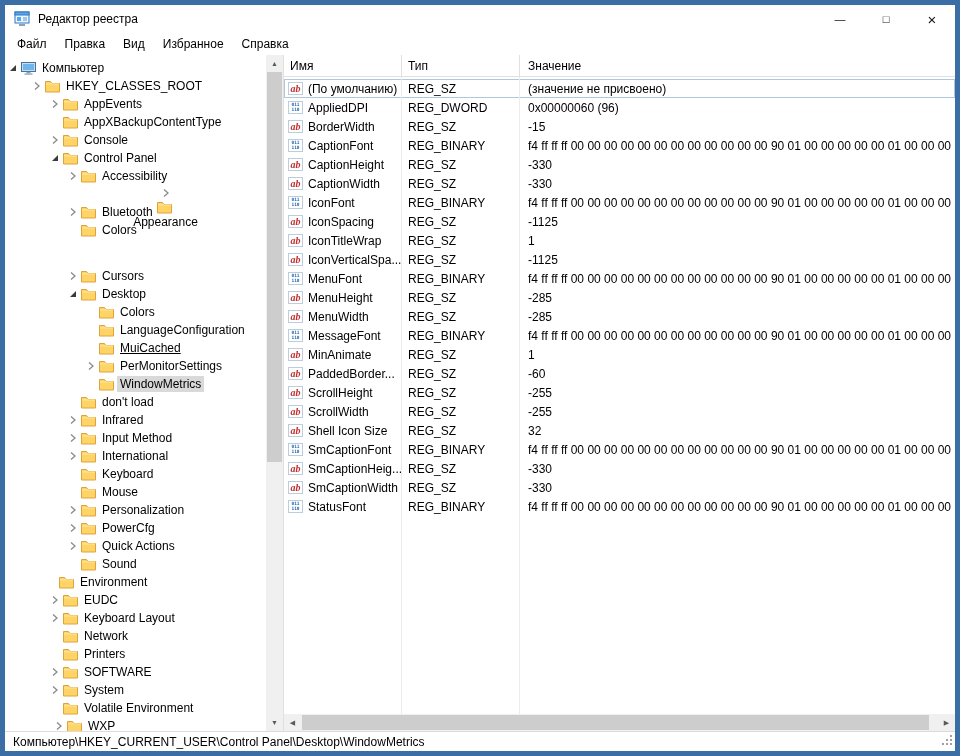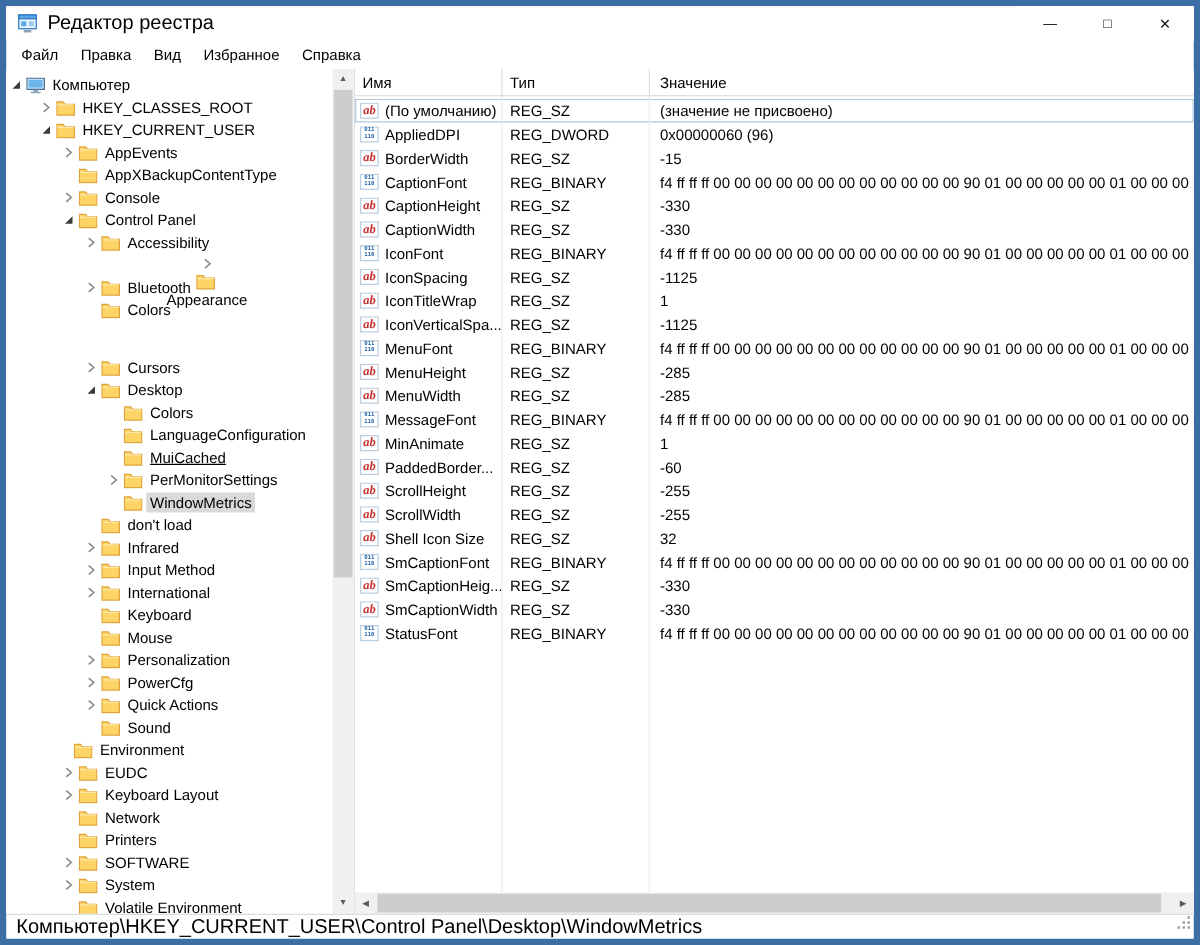--- a/index.html
+++ b/index.html
@@ -4,21 +4,21 @@
 <style>
   *{box-sizing:border-box;margin:0;padding:0}
   html,body{width:960px;height:756px;overflow:hidden}
   body{font-family:"Liberation Sans",sans-serif;background:#fff}
   .frame{position:relative;width:960px;height:756px;background:var(--frame,#3a6ea5);padding:5px}
   .window{width:950px;height:746px;background:#fff;display:flex;flex-direction:column;font-size:12px;color:#000}
 
   
   .titlebar{height:28px;display:flex;align-items:center;flex:0 0 auto;background:#fff}
   .appicon{margin-left:9px;width:16px;height:16px;display:flex;flex:0 0 auto}
-  .title{margin-left:8px;font-size:16px;white-space:nowrap}
+  .title{margin-left:8px;font-size:12px;white-space:nowrap}
   .winbtns{margin-left:auto;display:flex;height:100%}
   .wbtn{width:46px;height:100%;display:flex;align-items:center;justify-content:center;background:#fff;border:0;font-family:inherit;color:#111;padding:0}
   .wbtn.min{font-size:11px}
   .wbtn.max{font-size:11px}
   .wbtn.close{font-size:15px}
 
   
   .menubar{height:22px;display:flex;align-items:center;padding-left:3px;flex:0 0 auto}
   .mitem{padding:3px 9px;font-size:12px;white-space:nowrap}
 
@@ -55,21 +55,21 @@
   .lrow.focused{box-shadow:inset 0 0 0 1px #b0c8dd}
   .cell{overflow:hidden;white-space:nowrap;font-size:12px}
   .cell.name{display:flex;align-items:center;gap:5px;padding-left:4px}
   .cell.type{padding-left:6px}
   .cell.val{padding-left:8px}
   .vicon{width:15px;height:13px;border:1px solid #bccede;background:#fff;display:inline-flex;align-items:center;justify-content:center;flex:0 0 auto}
   .vicon i{font-style:italic;font-family:"Liberation Serif",serif;font-size:10px;line-height:1;color:var(--string_icon_red,#c22f2f);font-weight:bold}
   .vicon.binary i{font-style:normal;font-family:"DejaVu Sans Mono",monospace;font-size:4.5px;line-height:4.5px;color:var(--binary_icon_blue,#2566ac);font-weight:bold;text-align:center}
 
   
-  .statusbar{height:20px;border-top:1px solid #dcdcdc;display:flex;align-items:center;padding-left:8px;flex:0 0 auto;position:relative;font-size:16px;white-space:nowrap}
+  .statusbar{height:20px;border-top:1px solid #dcdcdc;display:flex;align-items:center;padding-left:8px;flex:0 0 auto;position:relative;font-size:12px;white-space:nowrap}
   .grip{position:absolute;right:2px;bottom:2px}
 </style>
 </head>
 <body>
 
 <div class="frame">
   <div class="window">
 
     <div class="titlebar">
       <span class="appicon">
@@ -124,34 +124,20 @@
                 </svg>
               </span>
               <span class="ticon">
                 <svg width="15" height="13" viewBox="0 0 15 13">
                   <path d="M0.5,1.5 h5 l1.5,2 h7.5 v8.5 h-14 z" fill="var(--folder_yellow,#ffd467)" stroke="#e0a33a"></path>
                   <path d="M1,3.9 h13" stroke="#fce9a8" stroke-width="1"></path>
                 </svg>
               </span>
               <span class="tlabel">HKEY_CLASSES_ROOT</span>
             </div>
-            <div class="trow" style="padding-left: 24px;">
-              <span class="texp">
-                <svg width="10" height="10" viewBox="0 0 10 10">
-                  <polygon points="2,8 8,8 8,2" fill="#3b3b3b"></polygon>
-                </svg>
-              </span>
-              <span class="ticon">
-                <svg width="15" height="13" viewBox="0 0 15 13">
-                  <path d="M0.5,1.5 h5 l1.5,2 h7.5 v8.5 h-14 z" fill="var(--folder_yellow,#ffd467)" stroke="#e0a33a"></path>
-                  <path d="M1,3.9 h13" stroke="#fce9a8" stroke-width="1"></path>
-                </svg>
-              </span>
-              <span class="tlabel">HKEY_CURRENT_USER</span>
-            </div>
             <div class="trow" style="padding-left: 42px;">
               <span class="texp">
                 <svg width="10" height="10" viewBox="0 0 10 10">
                   <path d="M3 1.5 L7 5 L3 8.5" fill="none" stroke="#8a8a8a" stroke-width="1.3"></path>
                 </svg>
               </span>
               <span class="ticon">
                 <svg width="15" height="13" viewBox="0 0 15 13">
                   <path d="M0.5,1.5 h5 l1.5,2 h7.5 v8.5 h-14 z" fill="var(--folder_yellow,#ffd467)" stroke="#e0a33a"></path>
                   <path d="M1,3.9 h13" stroke="#fce9a8" stroke-width="1"></path>

